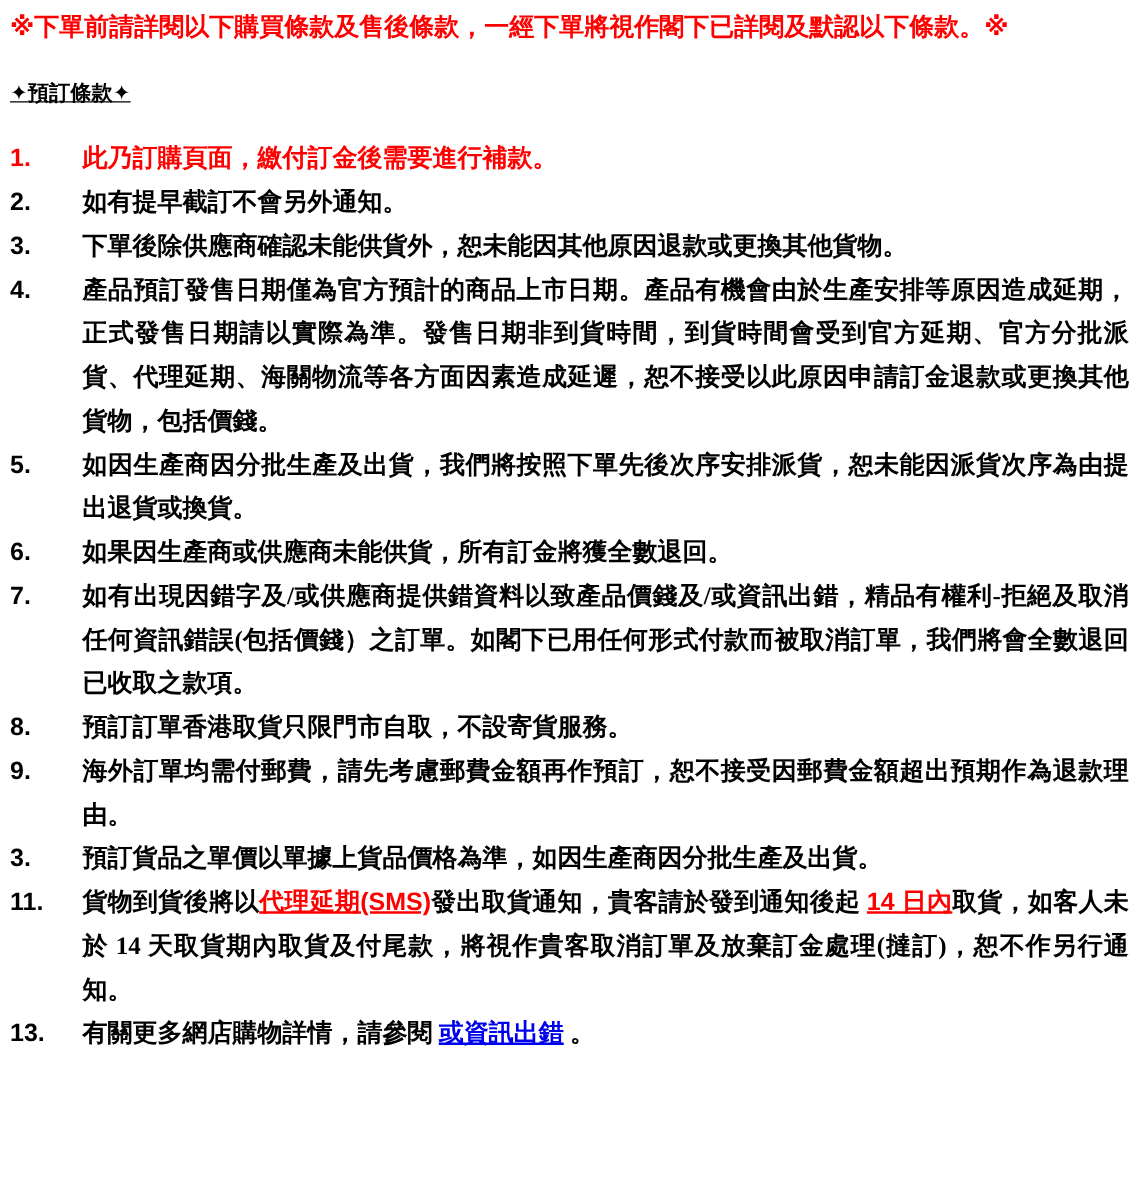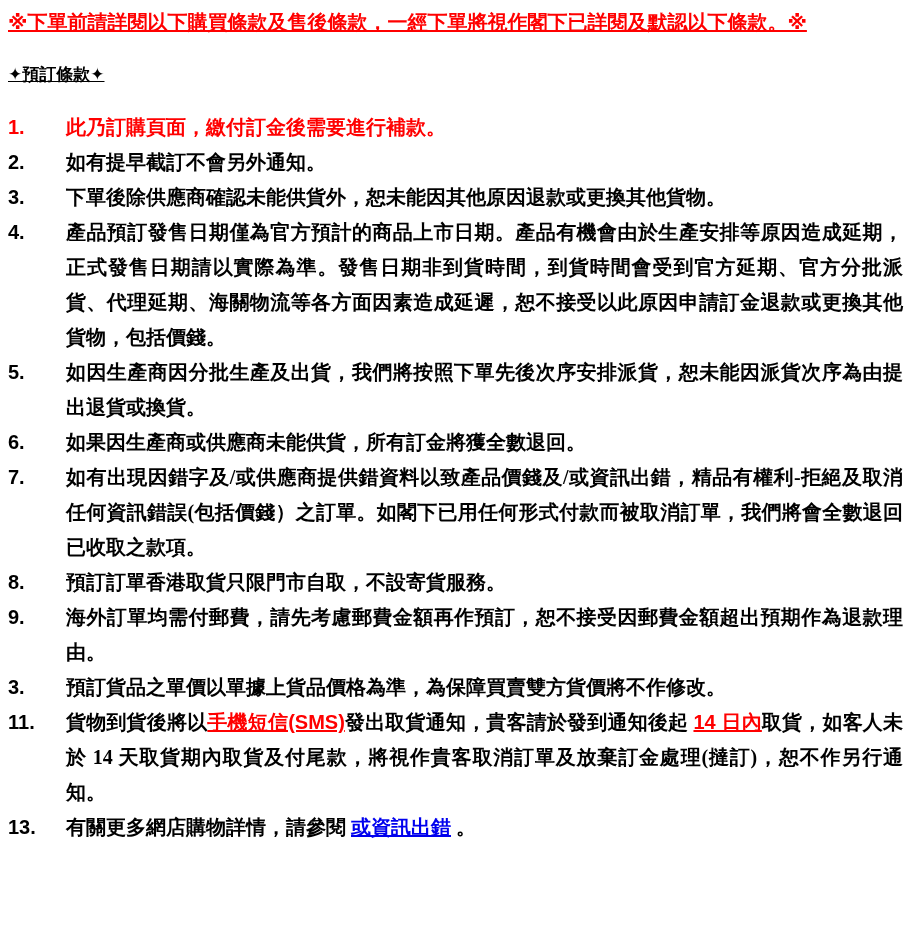--- a/index.html
+++ b/index.html
@@ -14,21 +14,20 @@
     font-family: "Liberation Sans", "DejaVu Sans", sans-serif;
     font-weight: 700;
     color: #000000;
     padding: 10px 8px 8px 8px;
     overflow: hidden;
   }
   .title {
     color: var(--warning-red);
     font-size: 20px;
     line-height: 25px;
-    text-decoration: underline;
     margin-bottom: 27px;
   }
   .section-header {
     font-size: 17px;
     line-height: 25px;
     text-decoration: underline;
     margin-bottom: 23px;
     display: inline-block;
   }
   .terms { display: block; }
@@ -94,23 +93,23 @@
     <div class="term">
       <span class="term-number">8.</span>
       <span class="term-text"><span class="seg-normal">預訂訂單香港取貨只限門市自取，不設寄貨服務。</span></span>
     </div>
     <div class="term">
       <span class="term-number">9.</span>
       <span class="term-text"><span class="seg-normal">海外訂單均需付郵費，請先考慮郵費金額再作預訂，恕不接受因郵費金額超出預期作為退款理由。</span></span>
     </div>
     <div class="term">
       <span class="term-number">3.</span>
-      <span class="term-text"><span class="seg-normal">預訂貨品之單價以單據上貨品價格為準，為保障買賣雙方貨價將不作修改。</span></span>
+      <span class="term-text"><span class="seg-normal">預訂貨品之單價以單據上貨品價格為準，如因生產商因分批生產及出貨。</span></span>
     </div>
     <div class="term">
       <span class="term-number">11.</span>
-      <span class="term-text"><span class="seg-normal">貨物到貨後將以</span><span class="seg-red-underline">手機短信(SMS)</span><span class="seg-normal">發出取貨通知，貴客請於發到通知後起 </span><span class="seg-red-underline">14 日內</span><span class="seg-normal">取貨，如客人未於 14 天取貨期內取貨及付尾款，將視作貴客取消訂單及放棄訂金處理(撻訂)，恕不作另行通知。</span></span>
+      <span class="term-text"><span class="seg-normal">貨物到貨後將以</span><span class="seg-red-underline">代理延期(SMS)</span><span class="seg-normal">發出取貨通知，貴客請於發到通知後起 </span><span class="seg-red-underline">14 日內</span><span class="seg-normal">取貨，如客人未於 14 天取貨期內取貨及付尾款，將視作貴客取消訂單及放棄訂金處理(撻訂)，恕不作另行通知。</span></span>
     </div>
     <div class="term">
       <span class="term-number">13.</span>
       <span class="term-text"><span class="seg-normal">有關更多網店購物詳情，請參閱 </span><span class="seg-link">或資訊出錯</span><span class="seg-normal"> 。</span></span>
     </div>
   </div>
 
 </body></html>

